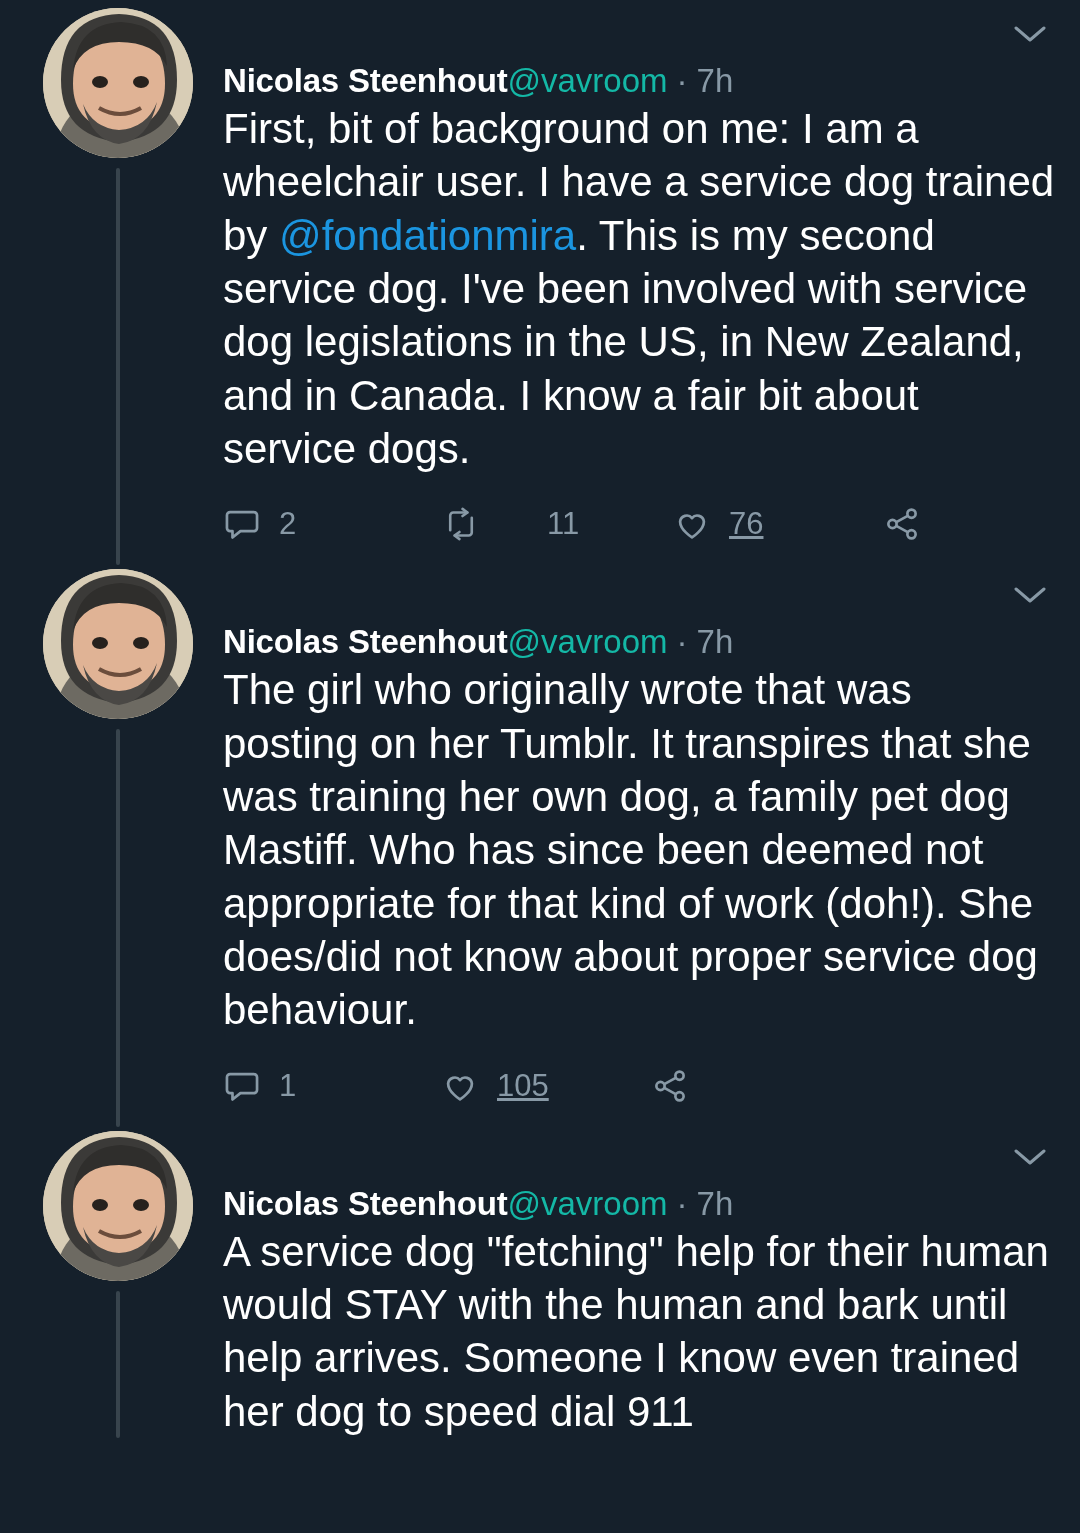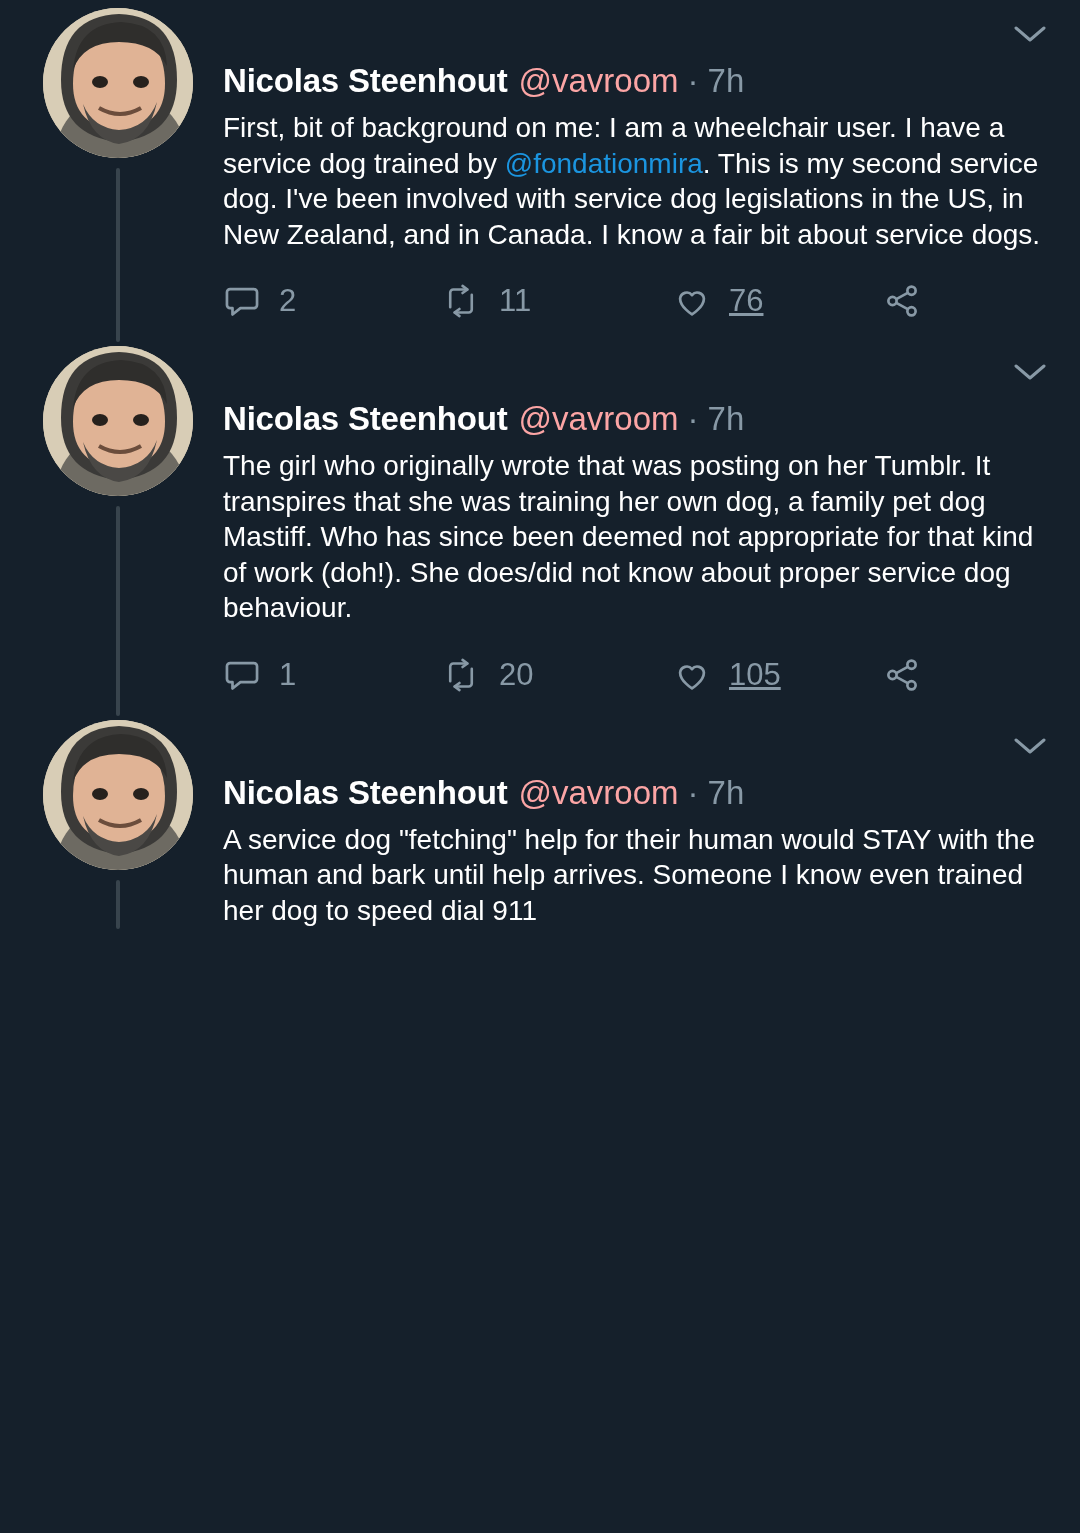--- a/index.html
+++ b/index.html
@@ -59,23 +59,22 @@
     white-space: nowrap;
     position: relative;
   }
   .name {
     color: #ffffff;
     font-size: 33px;
     font-weight: bold;
     letter-spacing: -0.2px;
   }
   .handle {
-    color: #fca5a5;
-    font-size: 33px;
-    margin-left: 11px;
+    color: #14b8a6;
+    font-size: 33px;
   }
   .dot {
     color: #8899a6;
     font-size: 33px;
     margin: 0 9px;
   }
   .time {
     color: #8899a6;
     font-size: 33px;
     margin-top: 48px;
@@ -86,23 +85,23 @@
     top: 2px;
     width: 44px;
     height: 34px;
     display: flex;
     align-items: center;
     justify-content: center;
   }
   .caret svg { display: block; }
   .text {
     color: #ffffff;
-    font-size: 28px;
+    font-size: 42px;
     line-height: 1.27;
-    margin-top: 10px;
+    margin-top: 2px;
     word-wrap: break-word;
   }
   .mention { color: #1b95e0; }
   .actions {
     display: flex;
     align-items: center;
     margin-top: 30px;
     margin-bottom: 22px;
     color: #8899a6;
   }
@@ -110,21 +109,21 @@
     display: flex;
     align-items: center;
     color: #8899a6;
   }
   .action .cnt {
     font-size: 31px;
     margin-left: 18px;
     color: #8899a6;
   }
   .a-reply { width: 218px; }
-  .a-rt { width: 232px; }
+  .a-rt { width: 232px; gap: 48px; }
   .a-like { width: 210px; text-decoration: underline; }
   .icon { display: flex; align-items: center; justify-content: center; }
   .icon svg { display: block; }
 </style>
 </head>
 <body>
 
 <div class="thread">
 
   <div class="tweet">
@@ -231,31 +230,20 @@
       <div class="text">The girl who originally wrote that was posting on her Tumblr. It transpires that she was training her own dog, a family pet dog Mastiff. Who has since been deemed not appropriate for that kind of work (doh!). She does/did not know about proper service dog behaviour.</div>
       <div class="actions">
         <div class="action a-reply">
           <span class="icon">
             <svg width="38" height="38" viewBox="0 0 24 24">
                 <path d="M4.5 4.5h15a2 2 0 0 1 2 2v8a2 2 0 0 1-2 2H11l-5 4v-4H4.5a2 2 0 0 1-2-2v-8a2 2 0 0 1 2-2z" fill="none" stroke="#8899a6" stroke-width="1.7" stroke-linejoin="round"></path>
               </svg>
           </span>
           <span class="cnt">1</span>
         </div>
-        <div class="action a-rt">
-          <span class="icon">
-            <svg width="40" height="38" viewBox="0 0 26 24">
-                <path d="M6 16V6.5a2 2 0 0 1 2-2h9" fill="none" stroke="#8899a6" stroke-width="1.7" stroke-linecap="round"></path>
-                <path d="M14 2.2l3.2 2.3L14 6.8" fill="none" stroke="#8899a6" stroke-width="1.7" stroke-linecap="round" stroke-linejoin="round"></path>
-                <path d="M20 8v9.5a2 2 0 0 1-2 2H9" fill="none" stroke="#8899a6" stroke-width="1.7" stroke-linecap="round"></path>
-                <path d="M12 17.2l-3.2 2.3L12 21.8" fill="none" stroke="#8899a6" stroke-width="1.7" stroke-linecap="round" stroke-linejoin="round"></path>
-              </svg>
-          </span>
-          <span class="cnt">20</span>
-        </div>
         <div class="action a-like">
           <span class="icon">
             <svg width="38" height="38" viewBox="0 0 24 24">
                 <path d="M12 20.5s-7.5-4.8-7.5-10A4.2 4.2 0 0 1 12 8.3a4.2 4.2 0 0 1 7.5 2.2c0 5.2-7.5 10-7.5 10z" fill="none" stroke="#8899a6" stroke-width="1.7" stroke-linejoin="round"></path>
               </svg>
           </span>
           <span class="cnt">105</span>
         </div>
         <div class="action">
           <span class="icon">

